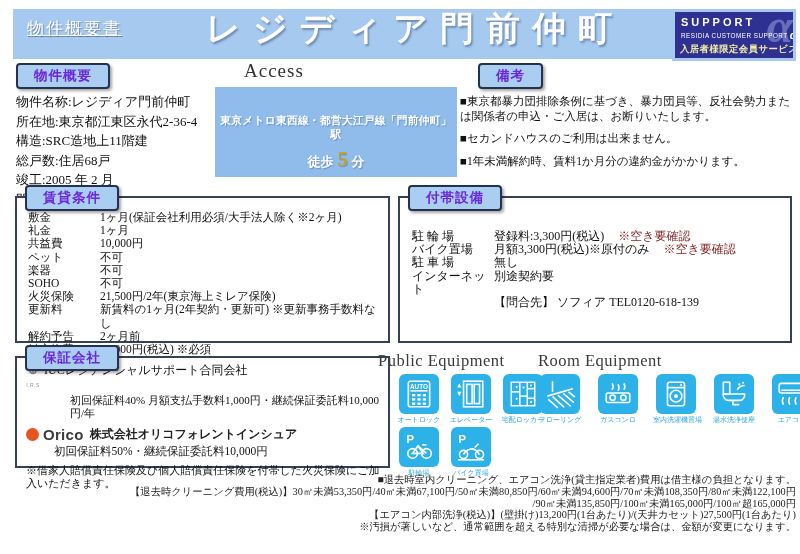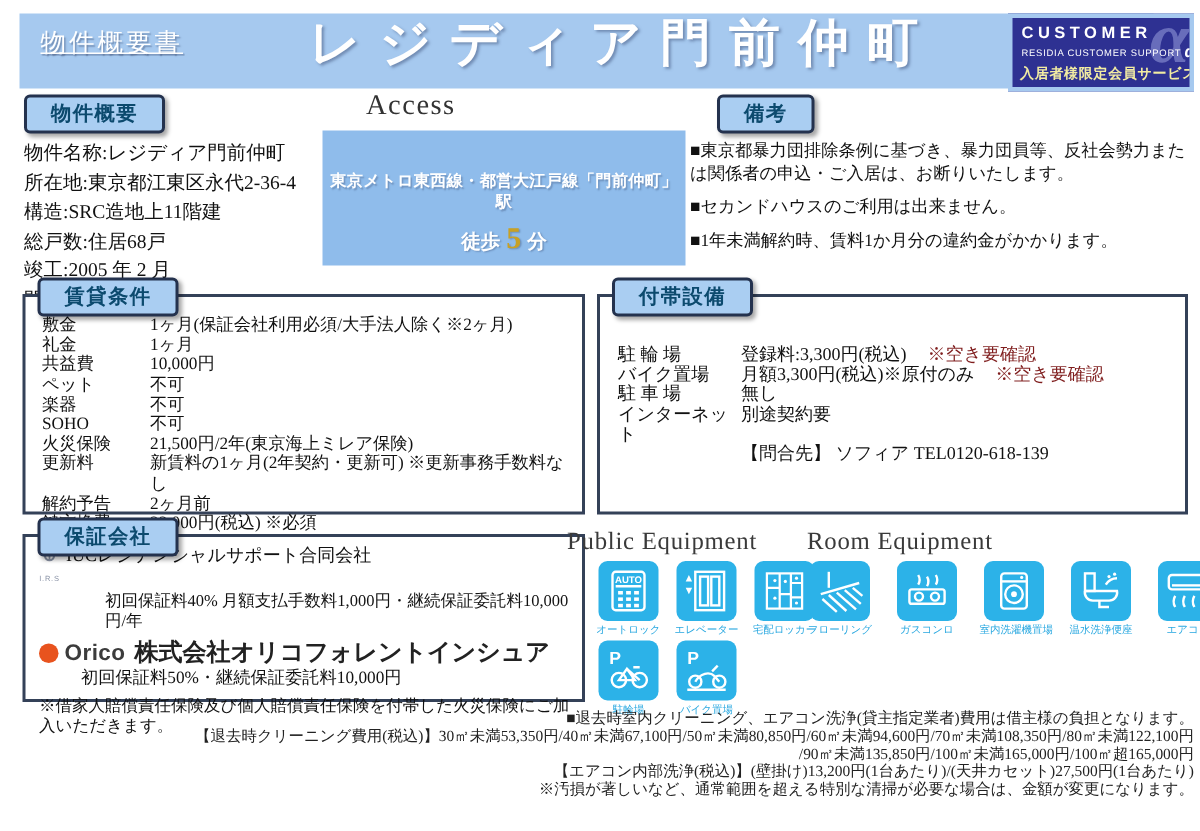--- a/index.html
+++ b/index.html
@@ -40,21 +40,21 @@
   }
   .logo-sub .alpha { font-size:11px; font-weight:bold; font-style:italic; vertical-align:-1px; }
   .logo-service {
     position:relative; z-index:2; color:#f2eca2; font-family:"Liberation Sans", sans-serif;
     font-size:9.3px; font-weight:bold; padding:2px 0 0 5px; white-space:nowrap; letter-spacing:.5px;
   }
   
   .tab {
     position:absolute; z-index:3; background:#aacef2; border:2px solid #24324e;
     border-radius:4px; font-family:"Liberation Sans", sans-serif; font-weight:bold;
-    font-size:13.5px; color:#0c4a6e; padding:2px 16px; letter-spacing:1px;
+    font-size:13.5px; color:#6d28d9; padding:2px 16px; letter-spacing:1px;
     box-shadow:2px 2px 3px rgba(0,0,0,.35); white-space:nowrap;
   }
   
   .frame-box { position:absolute; border:2px solid #344158; background:#fff; }
   
   .prop-lines { position:absolute; left:16px; top:92px; width:200px; font-size:13px; line-height:19.5px; color:#111; }
   
   .access-title { position:absolute; left:218px; top:60px; font-size:19px; color:#333; letter-spacing:1px;margin-left:26px; }
   .access-box {
     position:absolute; left:215px; top:87px; width:242px; height:90px;
@@ -81,21 +81,21 @@
   
   .guar-content { position:absolute; left:26px; top:364px; width:356px; font-size:11.5px; line-height:13px; color:#111; }
   .iuc-line { display:flex; align-items:flex-start; }
   .iuc-logo { width:14px; margin-right:4px; text-align:center; flex:none; }
   .iuc-logo .irs-text { display:block; font-size:5px; color:#8a93a6; font-family:"Liberation Sans", sans-serif; letter-spacing:.5px; }
   .iuc-name { font-size:12px; }
   .iuc-terms { margin:2px 0 8px 44px; font-size:11px; }
   .orico-line { display:flex; align-items:center; font-family:"Liberation Sans", sans-serif; }
   .orico-dot { width:13px; height:13px; border-radius:50%; background:#e8531e; margin-right:4px; flex:none; }
   .orico-brand { font-size:15px; font-weight:bold; color:#3c3c3c; margin-right:6px; letter-spacing:.3px; }
-  .orico-name { font-size:16px; font-weight:bold; color:#222; }
+  .orico-name { font-size:12px; font-weight:bold; color:#222; }
   .orico-terms { margin:4px 0 6px 28px; font-size:11.5px; }
   .guar-note { font-size:11px; line-height:12.5px; }
   
   .equip-title { position:absolute; font-size:16.5px; color:#3a3a3a; letter-spacing:.5px; }
   .icon-grid { position:absolute; display:flex; gap:6px; }
   .icon-cell { width:46px; text-align:center; flex:none; }
   .icon-tile {
     width:40px; height:40px; margin:0 auto; background:#2cb2e8; border-radius:6px;
     display:flex; align-items:center; justify-content:center;
   }
@@ -111,21 +111,21 @@
 <body>
 
 <div class="page">
 
   <div class="header-bar"></div>
   <div class="doc-type">物件概要書</div>
   <div class="main-title">レジディア門前仲町</div>
 
   <div class="logo-box">
     <div class="logo-alpha-watermark">α</div>
-    <div class="logo-brand">CUSTOMER</div>
+    <div class="logo-brand">SUPPORT</div>
     <div class="logo-sub"><span>RESIDIA CUSTOMER SUPPORT</span> <span class="alpha">α</span></div>
     <div class="logo-service">入居者様限定会員サービス</div>
   </div>
 
   <div class="tab" style="left:16px; top:63px;">物件概要</div>
   <div class="prop-lines">
     <div>物件名称:レジディア門前仲町</div>
     <div>所在地:東京都江東区永代2-36-4</div>
     <div>構造:SRC造地上11階建</div>
     <div>総戸数:住居68戸</div>

